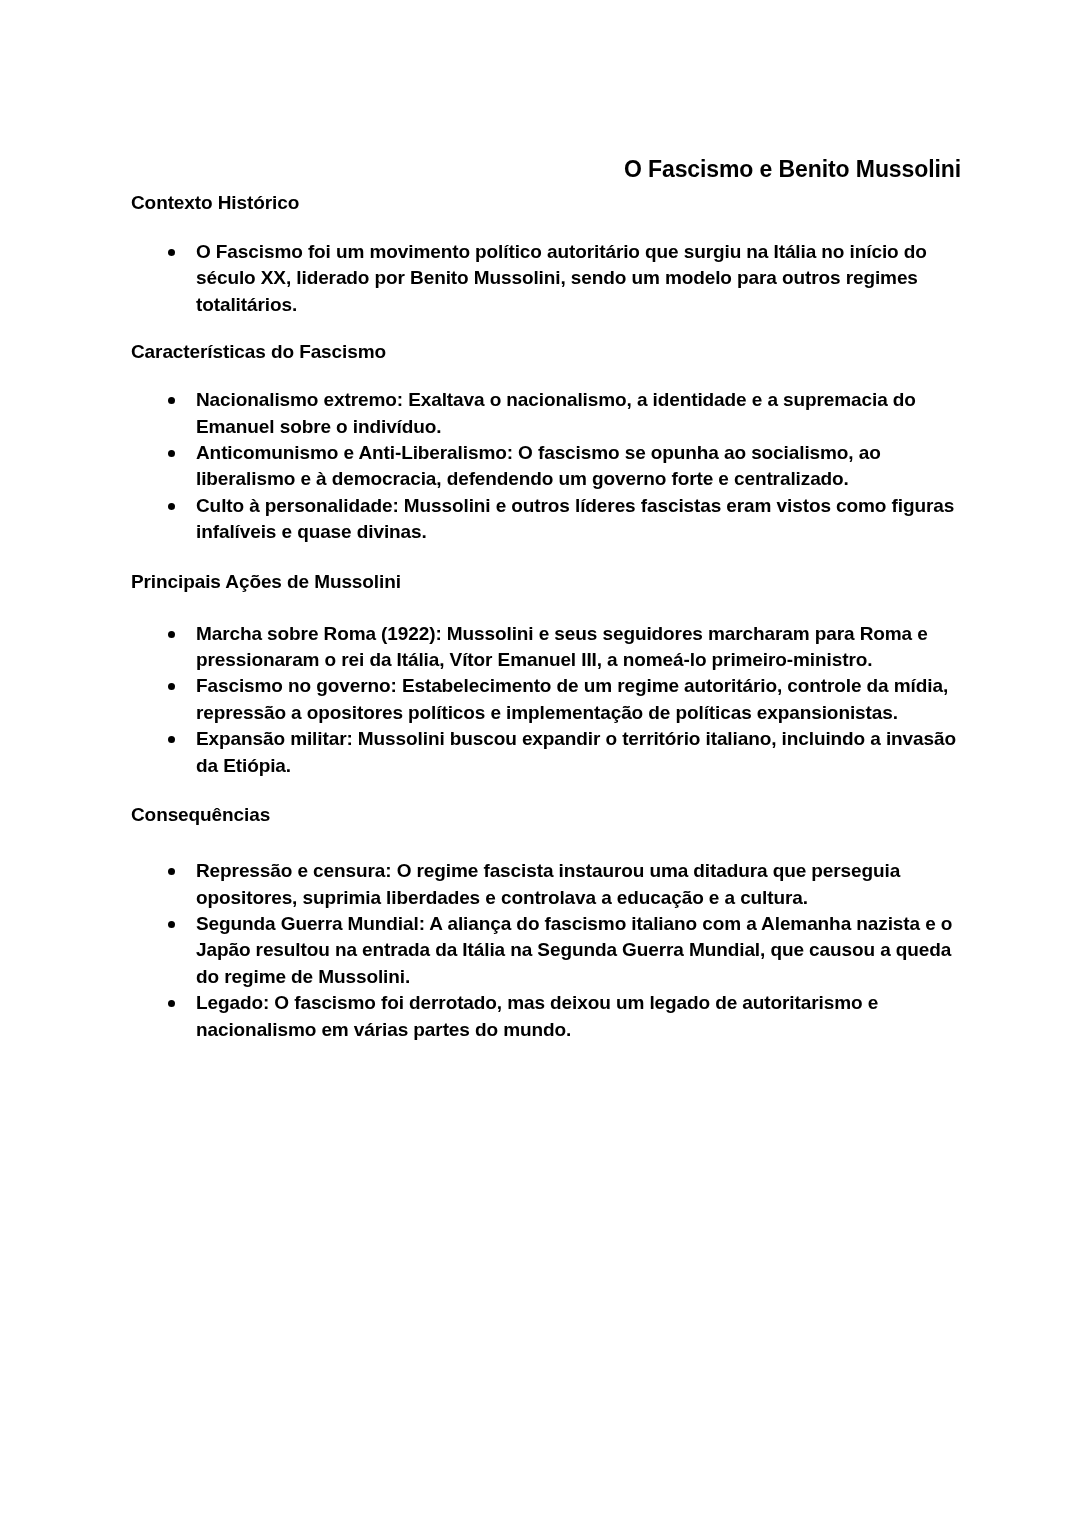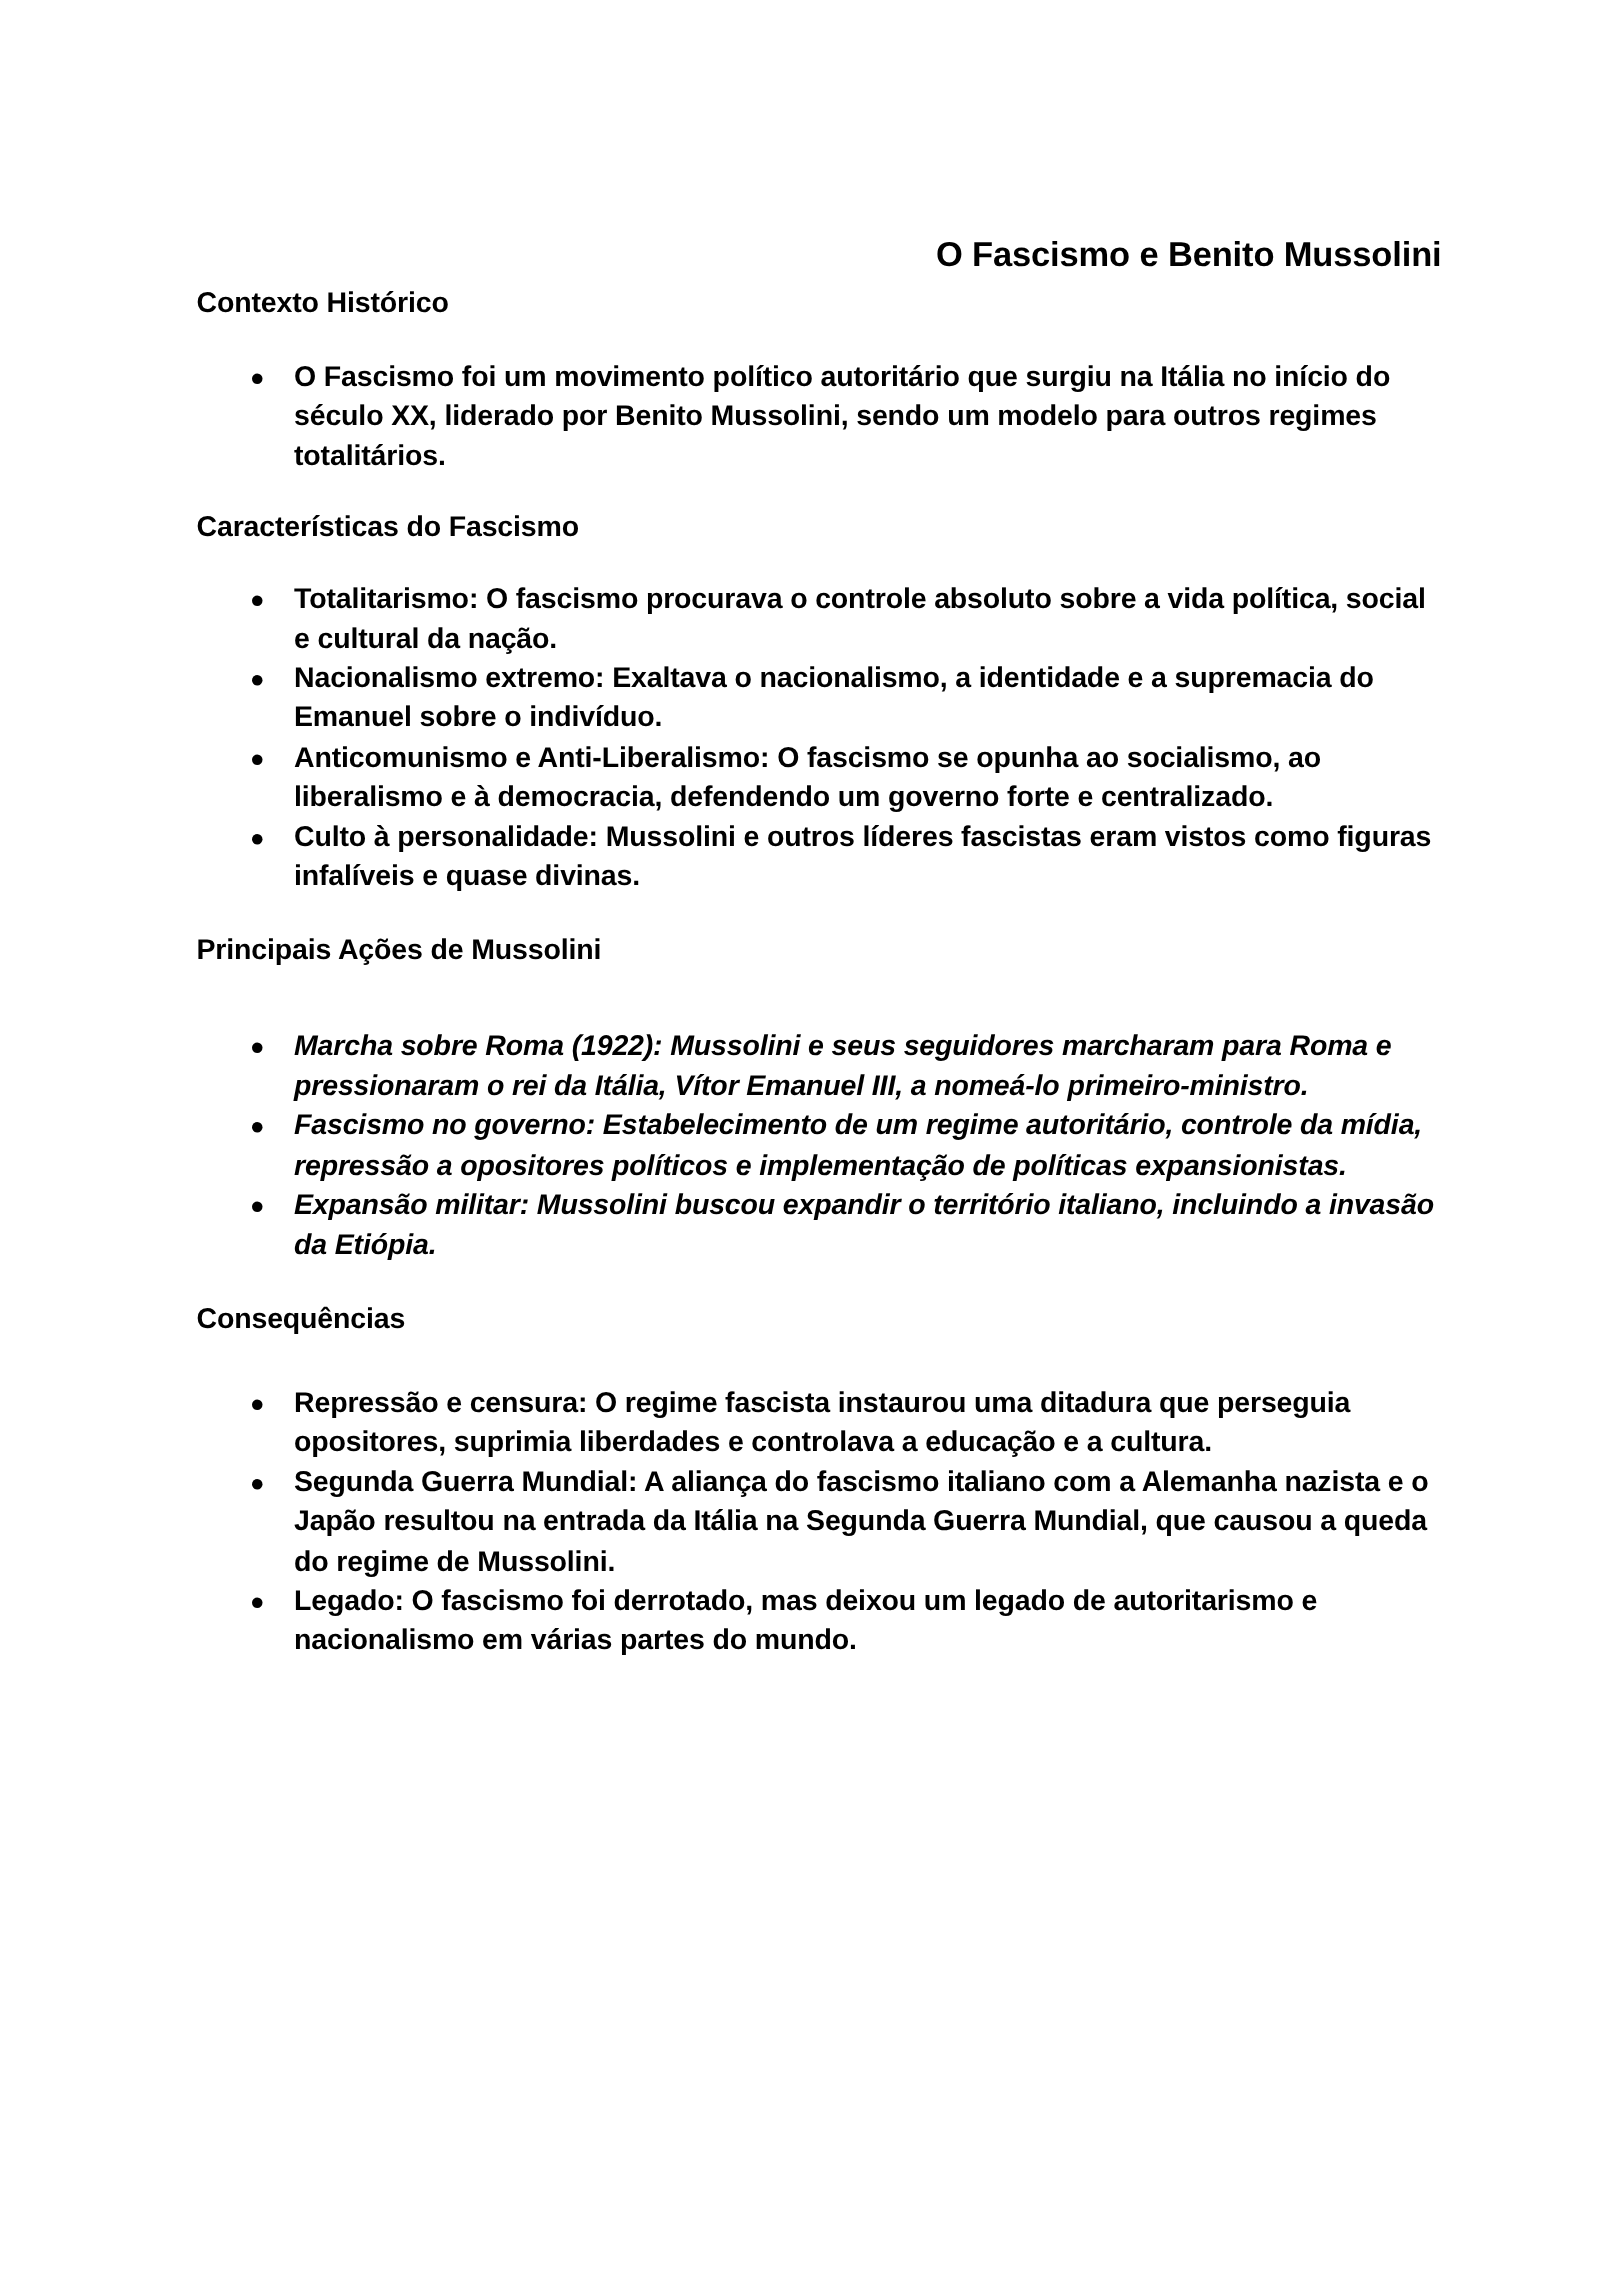--- a/index.html
+++ b/index.html
@@ -76,40 +76,36 @@
         <span>O Fascismo foi um movimento político autoritário que surgiu na Itália no início do século XX, liderado por Benito Mussolini, sendo um modelo para outros regimes totalitários.</span>
       </li>
     </ul>
   </section>
 
   <section class="section" style="margin-top:21px;">
     <h2 class="section-heading">Características do Fascismo</h2>
     <ul class="bullet-list" style="margin-top:22px;">
       <li class="bullet-item">
         <span class="bullet-dot"></span>
-        <span>Totalitarismo: O fascismo procurava o controle absoluto sobre a vida política, social e cultural da nação.</span>
-      </li>
-      <li class="bullet-item">
-        <span class="bullet-dot"></span>
         <span>Nacionalismo extremo: Exaltava o nacionalismo, a identidade e a supremacia do Emanuel sobre o indivíduo.</span>
       </li>
       <li class="bullet-item">
         <span class="bullet-dot"></span>
         <span>Anticomunismo e Anti-Liberalismo: O fascismo se opunha ao socialismo, ao liberalismo e à democracia, defendendo um governo forte e centralizado.</span>
       </li>
       <li class="bullet-item">
         <span class="bullet-dot"></span>
         <span>Culto à personalidade: Mussolini e outros líderes fascistas eram vistos como figuras infalíveis e quase divinas.</span>
       </li>
     </ul>
   </section>
 
   <section class="section" style="margin-top:23px;">
     <h2 class="section-heading">Principais Ações de Mussolini</h2>
-    <ul class="bullet-list" style="margin-top:38px;font-style:italic;">
+    <ul class="bullet-list" style="margin-top:26px;">
       <li class="bullet-item">
         <span class="bullet-dot"></span>
         <span>Marcha sobre Roma (1922): Mussolini e seus seguidores marcharam para Roma e pressionaram o rei da Itália, Vítor Emanuel III, a nomeá-lo primeiro-ministro.</span>
       </li>
       <li class="bullet-item">
         <span class="bullet-dot"></span>
         <span>Fascismo no governo: Estabelecimento de um regime autoritário, controle da mídia, repressão a opositores políticos e implementação de políticas expansionistas.</span>
       </li>
       <li class="bullet-item">
         <span class="bullet-dot"></span>

